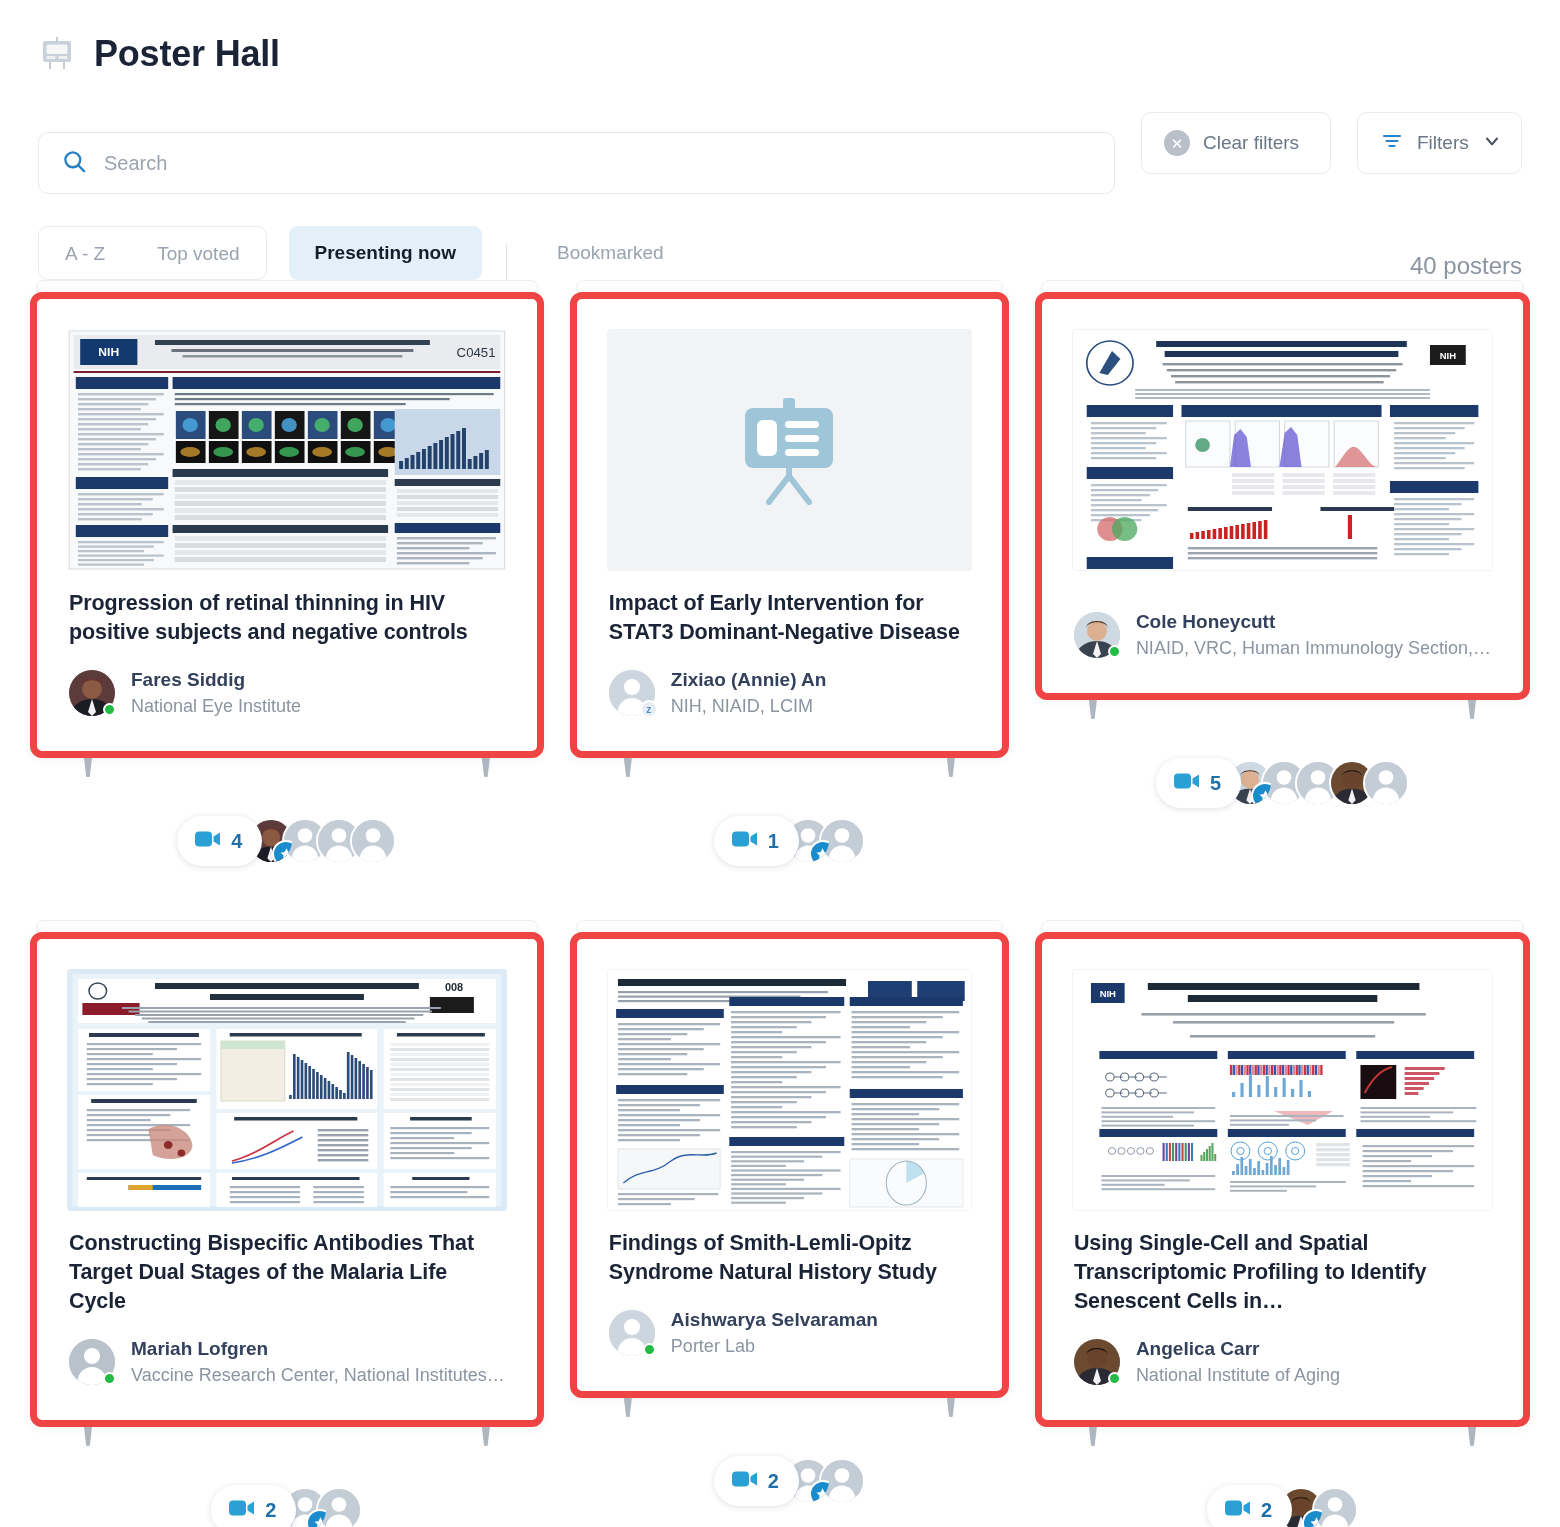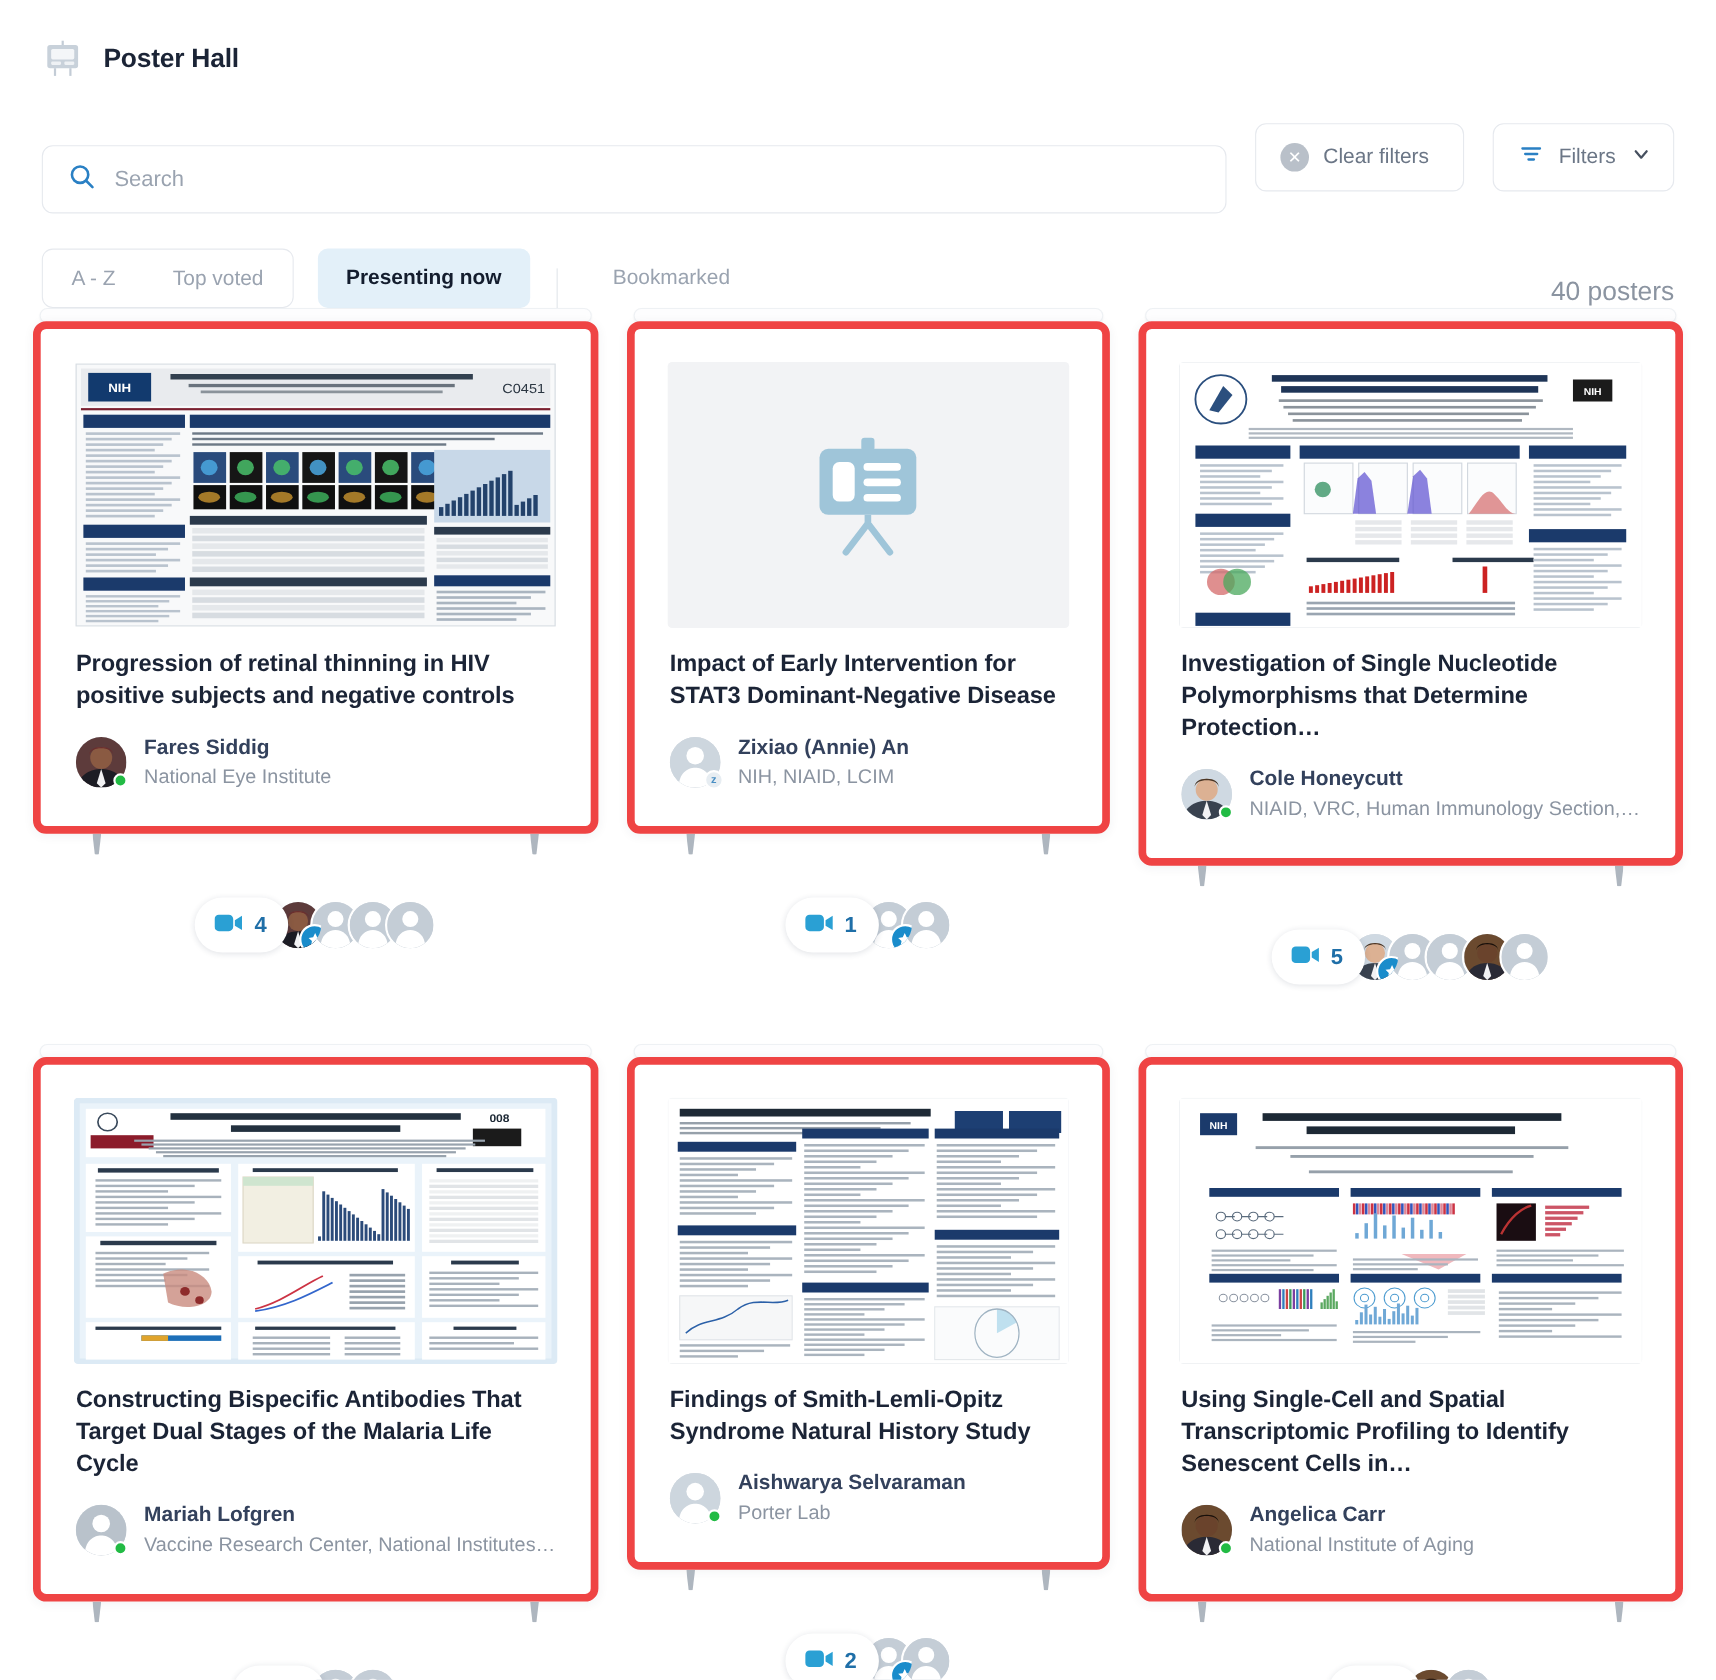--- a/index.html
+++ b/index.html
@@ -23,21 +23,21 @@
   
   .header {
     display: flex;
     align-items: center;
     gap: 18px;
     padding: 28px 38px 0 38px;
     height: 80px;
   }
   .hall-icon { width: 38px; height: 38px; display:block; }
   .hall-title {
-    font-size: 24px;
+    font-size: 36px;
     font-weight: bold;
     letter-spacing: -0.2px;
     color: #1b2436;
   }
 
   
   .search-row {
     display: flex;
     align-items: center;
     gap: 26px;
@@ -767,21 +767,20 @@
                     <rect x="306" y="204" width="64" height="2.3"></rect>
                     <rect x="306" y="209" width="52" height="2.3"></rect>
                     <rect x="306" y="214" width="76" height="2.3"></rect>
                     <rect x="306" y="219" width="64" height="2.3"></rect>
                     <rect x="306" y="224" width="52" height="2.3"></rect>
                   </g>
   </svg>
               </div>
         </div>
         <div class="card-body">
-          <div class="card-title">Investigation of Single Nucleotide Polymorphisms that Determine Protection…</div>
           <div class="author-row">
             <div class="avatar-wrap">
               <span class="avatar">
                     <svg viewBox="0 0 46 46">
     <rect width="46" height="46" fill="#cfd9e2"></rect>
     <path d="M0 46 C4 33 14 29 23 29 C32 29 42 33 46 46 Z" fill="#39424f"></path>
     <circle cx="23" cy="19" r="10" fill="#dcb193"></circle>
     <path d="M12 17 C12 8 34 8 34 17 C34 12 30 9 23 9 C16 9 12 12 12 17 Z" fill="#4a3524"></path>
     <path d="M23 29 L19 42 L23 46 L27 42 Z" fill="#f2f2f4"></path>
   </svg>

